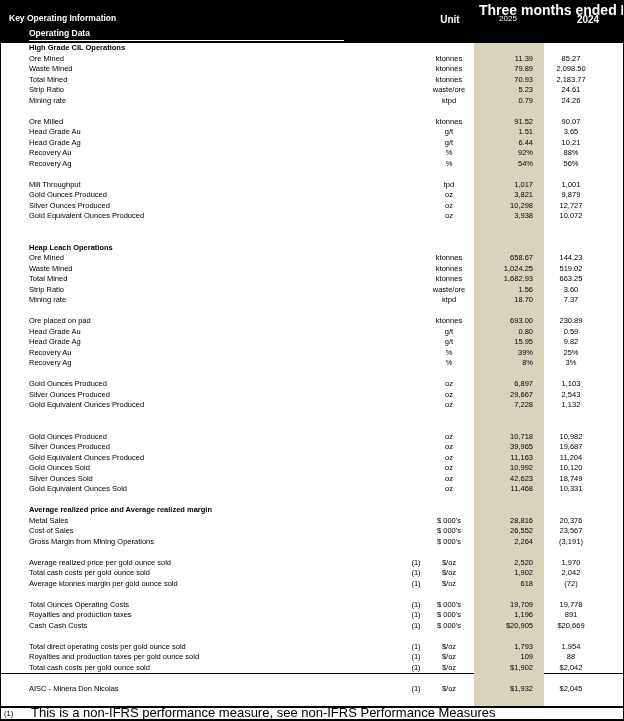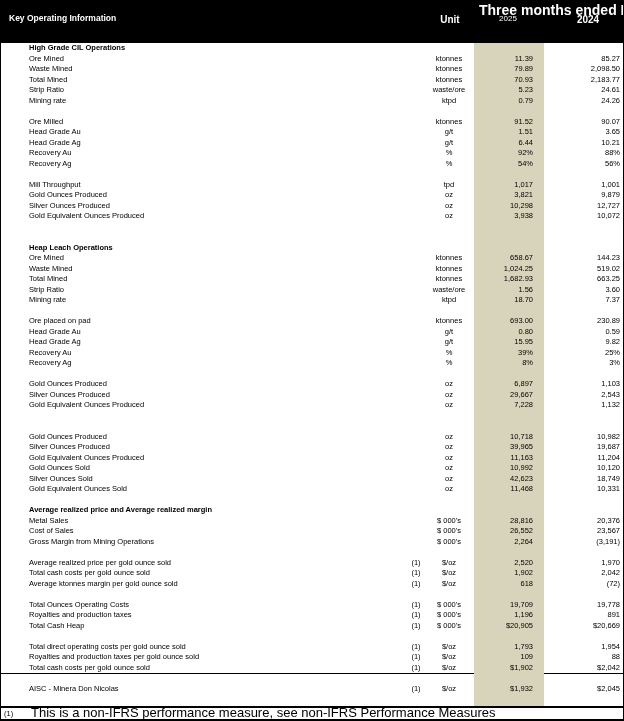--- a/index.html
+++ b/index.html
@@ -37,21 +37,21 @@
   }
   
   .tbody { position: absolute; top: 43px; left: 0; width: 624px; }
   .row  { position: relative; height: 10.5px; line-height: 10.5px; font-size: 7.5px; }
   .row span { display: block; position: absolute; top: 0; height: 10.5px; white-space: nowrap; }
   .row .lbl  { left: 28px; }
   .row.section .lbl { font-weight: bold; }
   .row .fn   { left: 404px; width: 22px; text-align: center; }
   .row .unit { left: 424px; width: 48px; text-align: center; }
   .row .v25  { left: 473px; width: 59px; text-align: right; }
-  .row .v24  { left: 549px; width: 70px; text-align: right; }
+  .row .v24  { left: 535px; width: 70px; text-align: center; }
   .row.rule::before {
     content: ""; position: absolute; left: 0; bottom: -1px;
     width: 473px; border-bottom: 1.5px solid #000;
   }
   .row.rule::after {
     content: ""; position: absolute; left: 543px; bottom: -1px;
     width: 81px; border-bottom: 1.5px solid #000;
   }
   
   .footer {
@@ -68,20 +68,21 @@
 <body>
 
 <div class="page">
 
   <div class="hdr" style="background: rgb(0, 0, 0); color: rgb(255, 255, 255);">
     <div class="period">Three months ended March</div>
     <div class="title">Key Operating Information</div>
     <div class="unitcol">Unit</div>
     <div class="y25">2025</div>
     <div class="y24">2024</div>
+    <div class="subtitle">Operating Data</div>
   </div>
 
   <div class="band" style="background: rgb(216, 212, 188);"></div>
 
   <div class="tbody">
       <div class="row section">
         <span class="lbl">High Grade CIL Operations</span>
       </div>
       <div class="row">
         <span class="lbl">Ore Mined</span>
@@ -345,21 +346,21 @@
         <span class="v24">19,778</span>
       </div>
       <div class="row">
         <span class="lbl">Royalties and production taxes</span>
         <span class="fn">(1)</span>
         <span class="unit">$ 000's</span>
         <span class="v25">1,196</span>
         <span class="v24">891</span>
       </div>
       <div class="row">
-        <span class="lbl">Total Cash Heap</span>
+        <span class="lbl">Cash Cash Costs</span>
         <span class="fn">(1)</span>
         <span class="unit">$ 000's</span>
         <span class="v25">$20,905</span>
         <span class="v24">$20,669</span>
       </div>
       <div class="row"></div>
       <div class="row">
         <span class="lbl">Total direct operating costs per gold ounce sold</span>
         <span class="fn">(1)</span>
         <span class="unit">$/oz</span>

